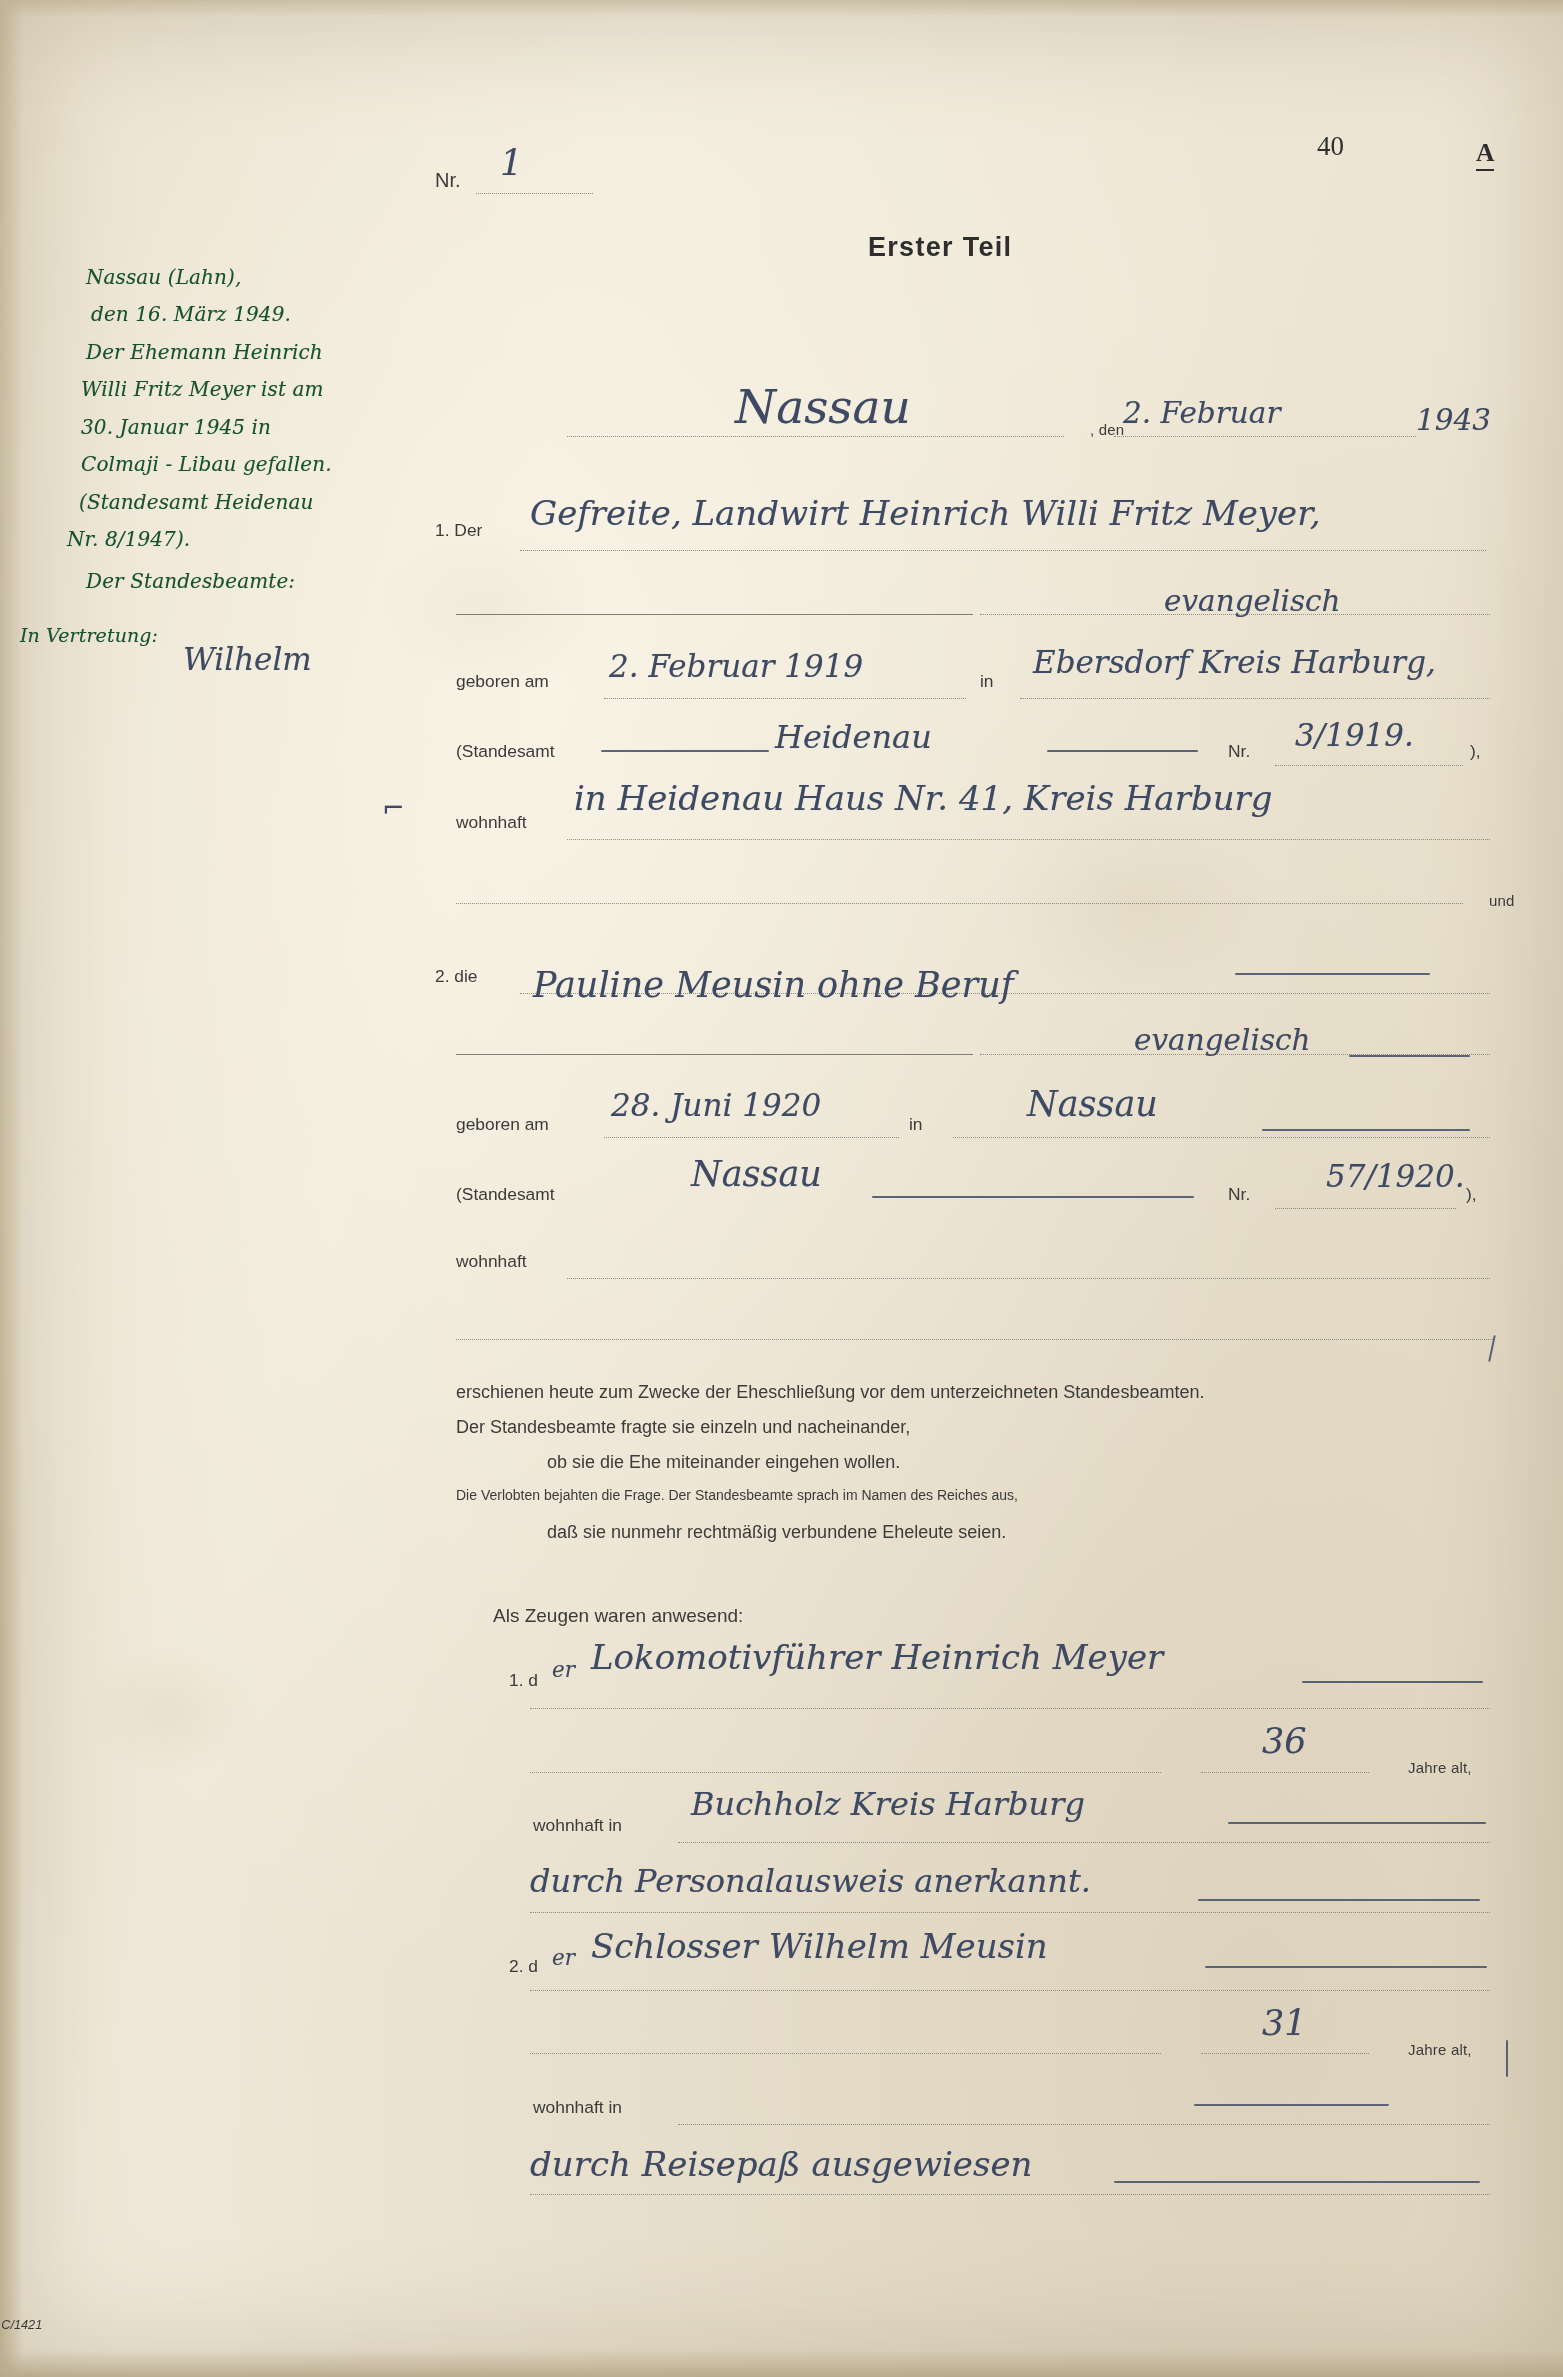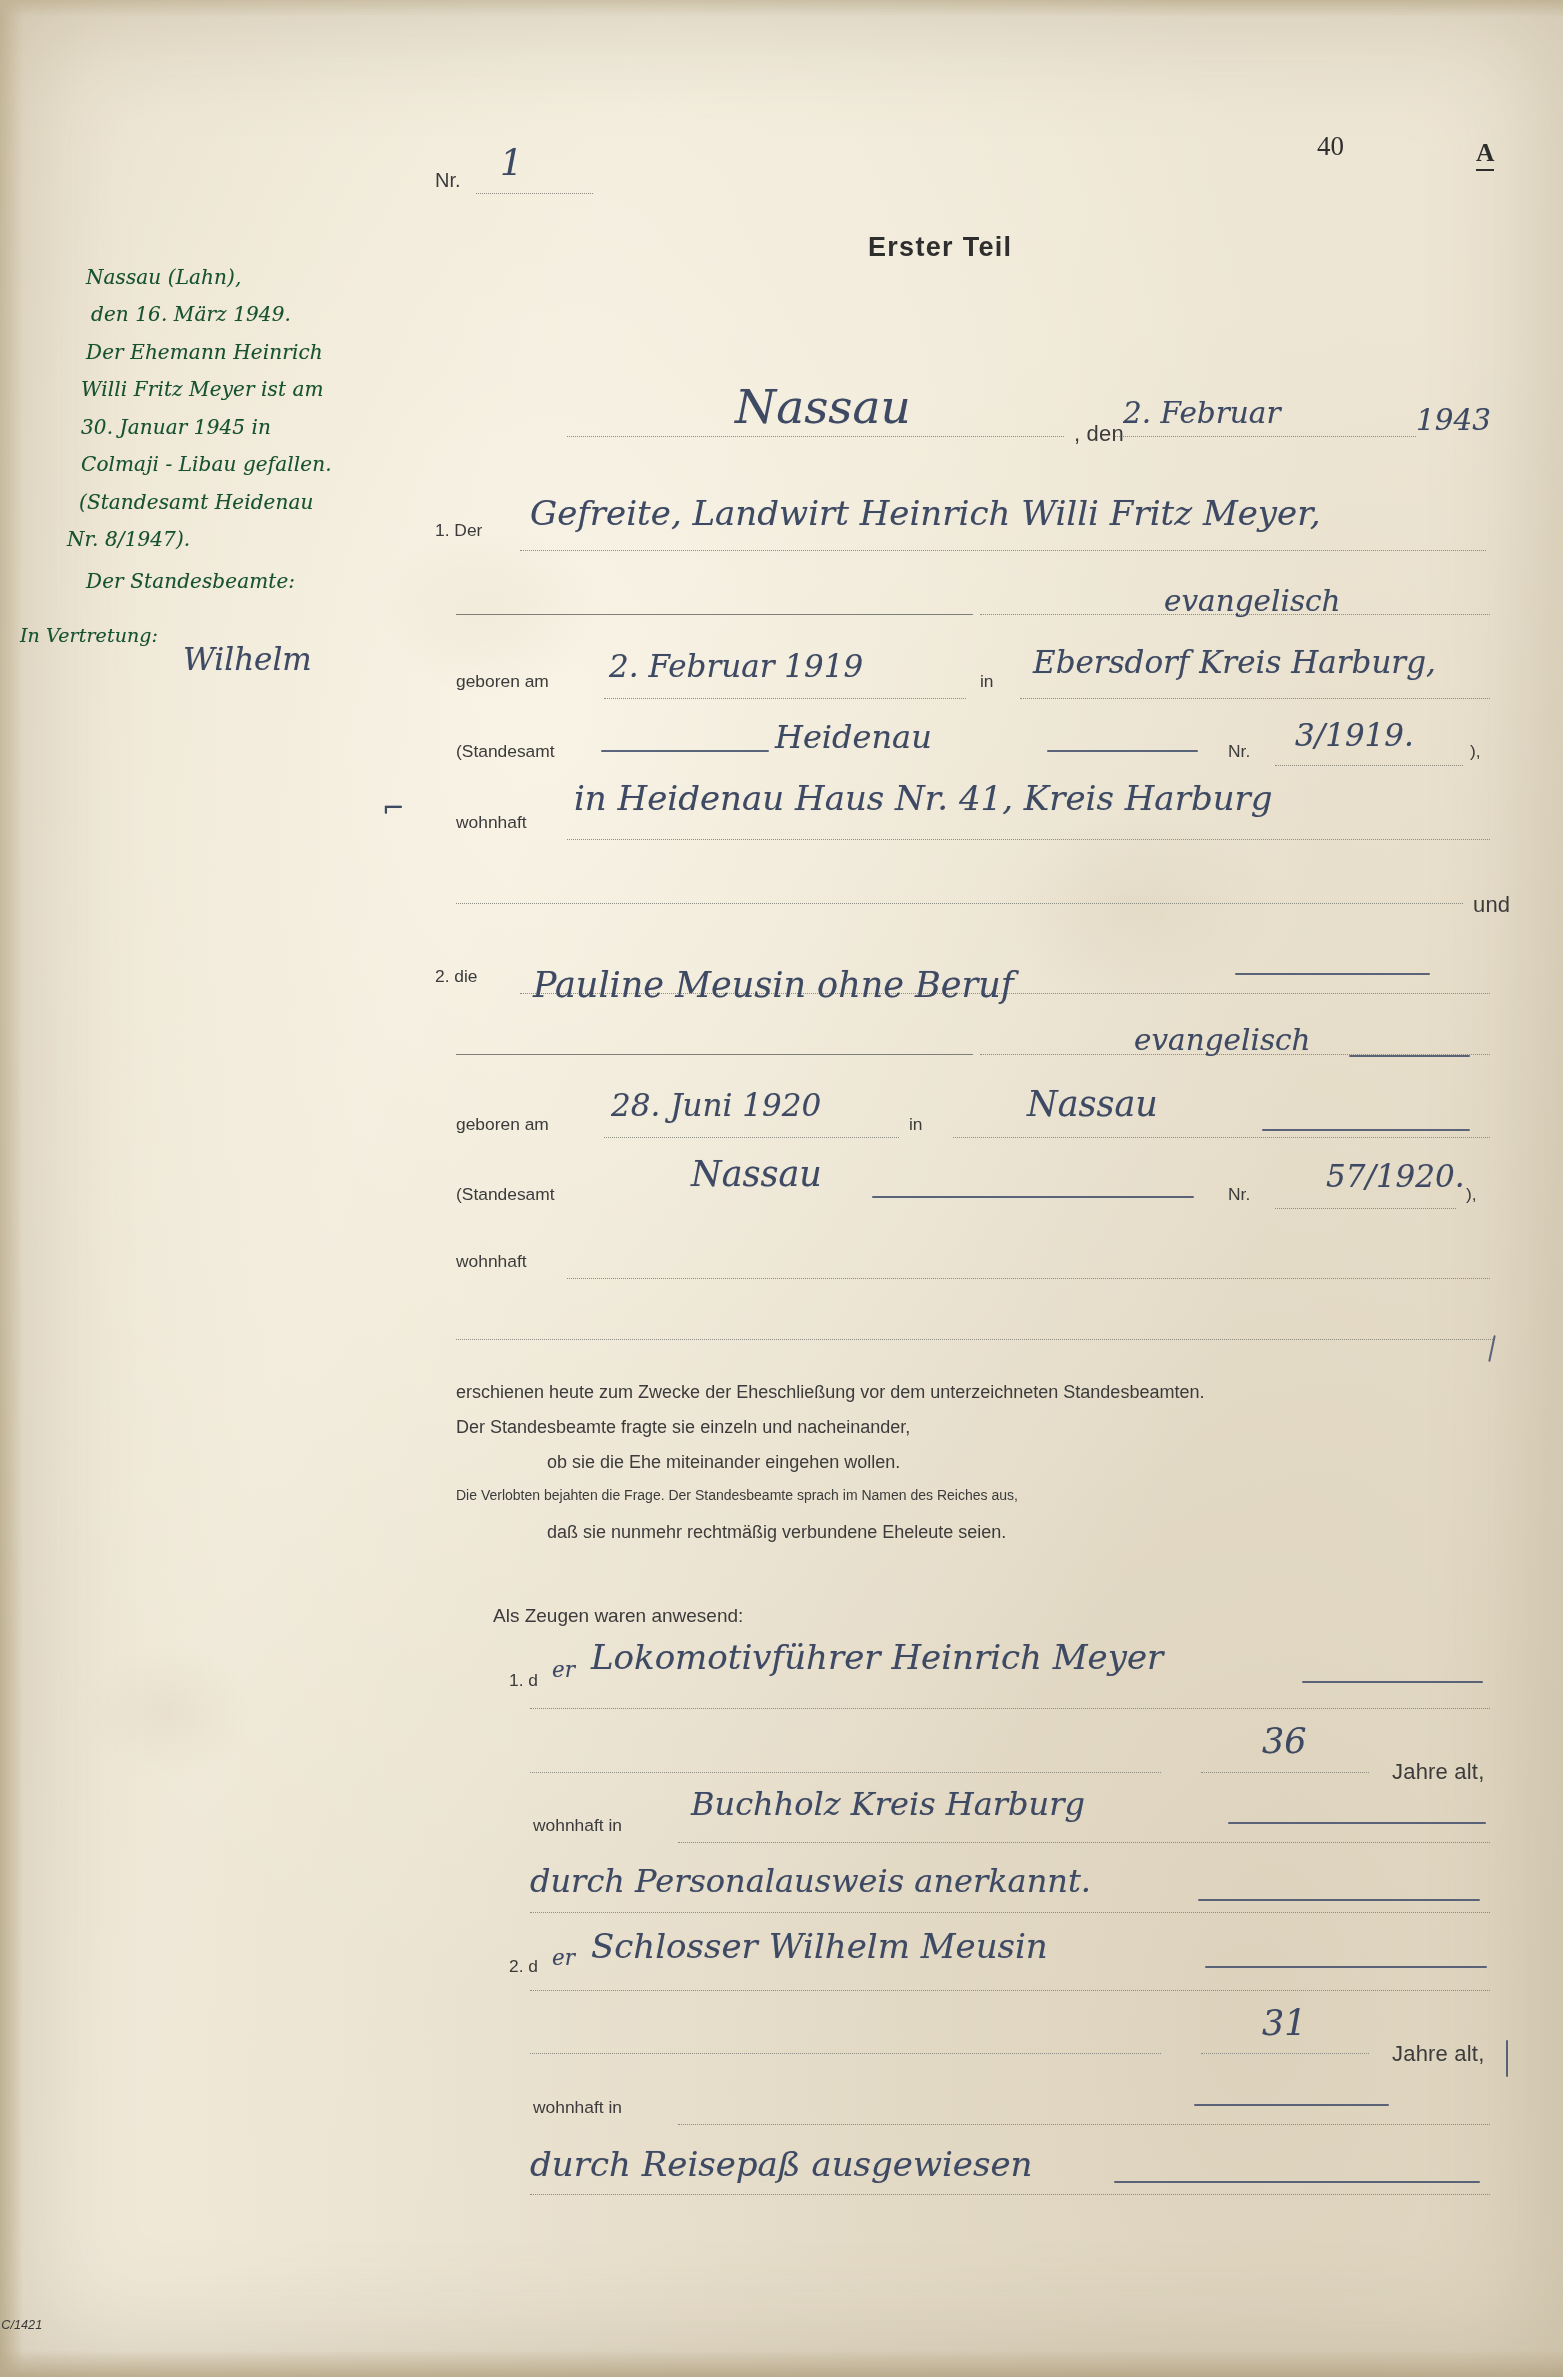--- a/index.html
+++ b/index.html
@@ -65,21 +65,21 @@
   }
 
   
   .printed {
     position: absolute;
     font-family: "Liberation Sans", sans-serif;
     color: #3b3b3b;
     white-space: nowrap;
     z-index: 4;
   }
-  .printed.sm { font-size: 22px; letter-spacing: 0.2px; }
+  .printed.sm { font-size: 15px; letter-spacing: 0.2px; margin-left: 16px; }
   .printed.md { font-size: 17.4px; }
   .title {
     position: absolute;
     font-family: "Liberation Sans", sans-serif;
     font-weight: bold;
     font-size: 27px;
     letter-spacing: 1.3px;
     color: #2e2e2e;
     z-index: 4;
   }

